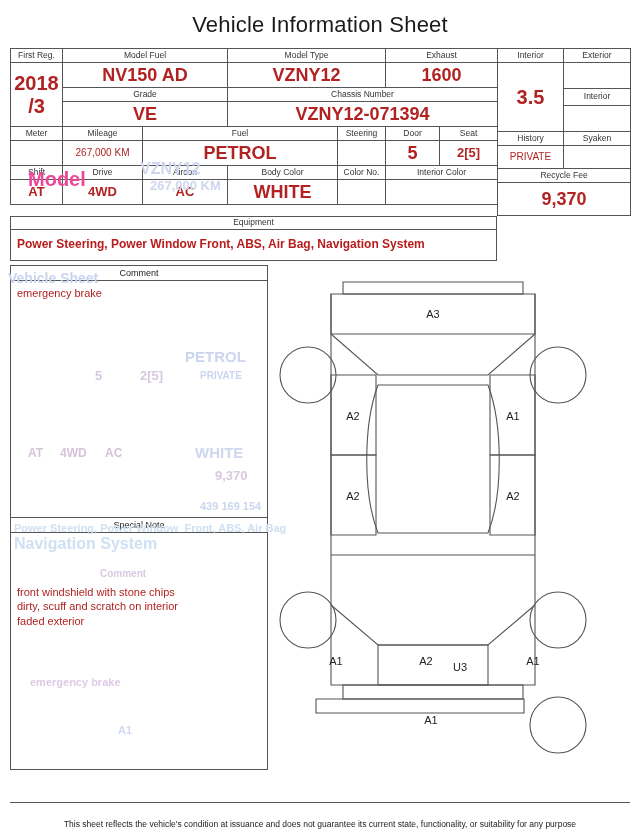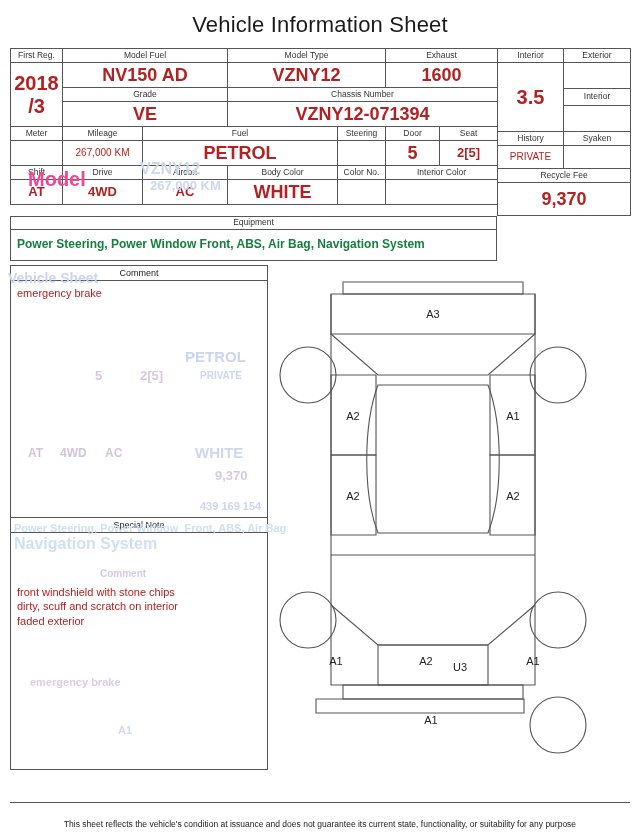--- a/index.html
+++ b/index.html
@@ -52,21 +52,21 @@
 
   
   .main-wrap { display: flex; width: 620px; }
   .left-block { width: 487px; }
   .right-block { width: 133px; }
 
   .tblfull { width: 100%; }
 
   .equip-label { font-size: 8.5px; height: 12px; }
   .equip-val {
-    color: #15803d;
+    color: #b91c1c;
     font-size: 12px;
     font-weight: bold;
     text-align: left;
     padding: 4px 6px;
     height: 22px;
   }
 
   
   .lower {
     display: flex;

